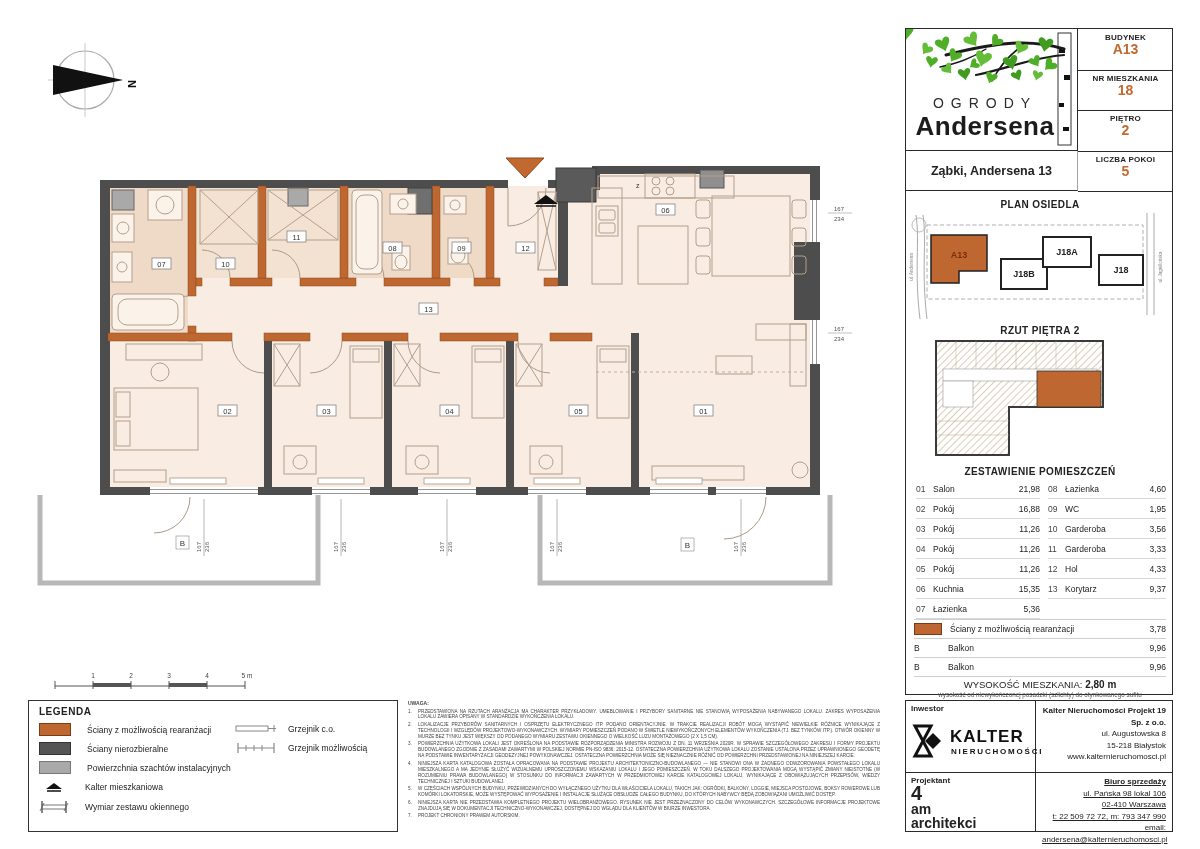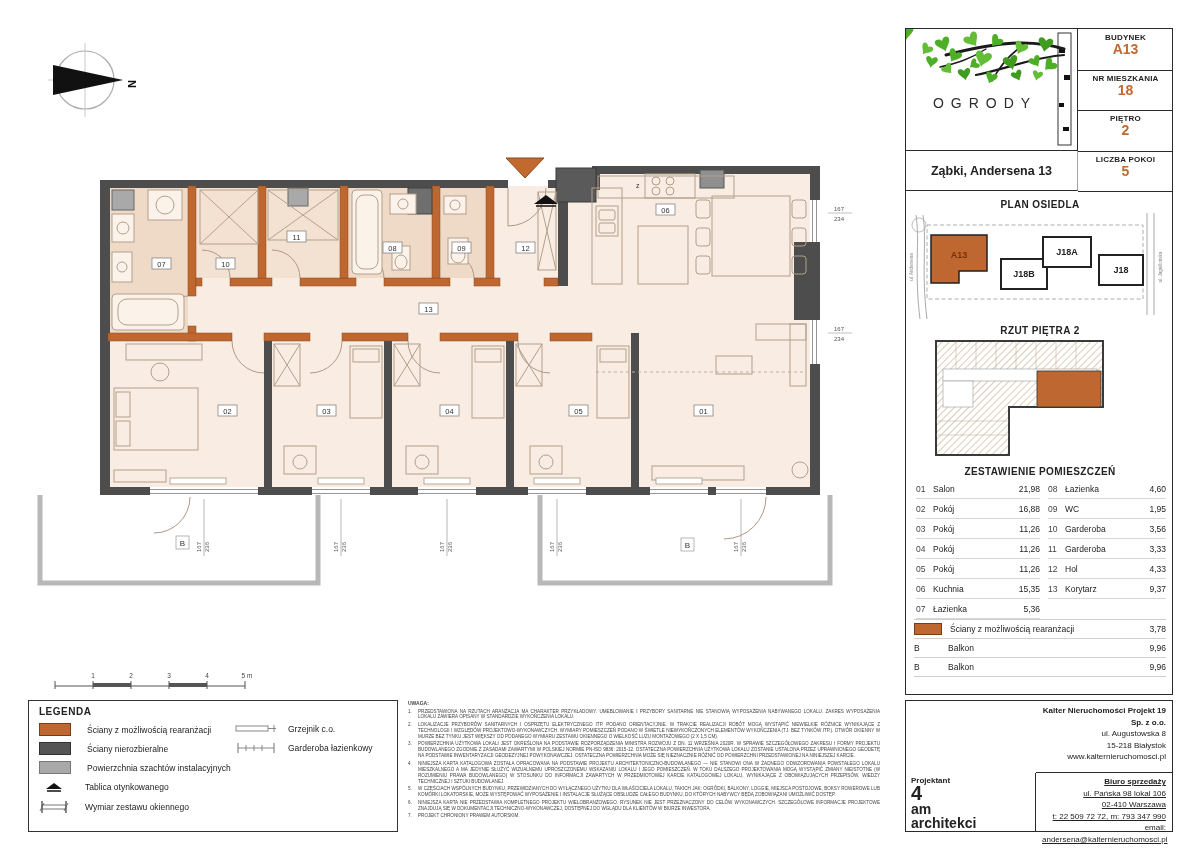--- a/index.html
+++ b/index.html
@@ -408,20 +408,21 @@
           <use href="#lf" transform="translate(58,42) rotate(-10) scale(0.85)" fill="#3f9c1e"></use>
           <use href="#lf" transform="translate(86,46) rotate(20) scale(0.8)"></use>
           <use href="#lf" transform="translate(40,38) rotate(-40) scale(0.75)" fill="#63bd37"></use>
           <use href="#lf" transform="translate(22,18) rotate(35) scale(0.8)" fill="#63bd37"></use>
           <use href="#lf" transform="translate(70,34) rotate(55) scale(0.7)"></use>
           <use href="#lf" transform="translate(110,44) rotate(-25) scale(0.75)" fill="#3f9c1e"></use>
           <use href="#lf" transform="translate(132,44) rotate(15) scale(0.7)" fill="#63bd37"></use>
         </g>
       </svg>
       <div class="abs logo-line1">OGRODY</div>
+      <div class="abs logo-line2">Andersena</div>
     </div>
 
     <div class="abs addr-cell">Ząbki, Andersena 13</div>
 
     <div class="abs hdr-col">
       <div class="hdr-cell" style="top:0;">
         <div class="hdr-label">BUDYNEK</div>
         <div class="hdr-value">A13</div>
       </div>
       <div class="hdr-cell" style="top:40.5px;">
@@ -568,20 +569,24 @@
         <span class="ex-name">Balkon</span>
         <span class="ex-v">9,96</span>
       </div>
       <div class="ex-row" style="border-bottom:1px solid #cfcfcf;">
         <span class="ex-b">B</span>
         <span class="ex-name">Balkon</span>
         <span class="ex-v">9,96</span>
       </div>
     </div>
 
+    <div class="abs hgt" style="top:650px;">
+      <div class="hgt-l1"><span>WYSOKOŚĆ MIESZKANIA:</span> <b>2,80 m</b></div>
+      <div class="hgt-l2">wysokość od niewykończonej posadzki (szlichty) do otynkowanego sufitu</div>
+    </div>
   </div>
 
   <svg class="abs" style="left:40px;top:668px;" width="260" height="26" viewBox="0 0 260 26">
     <line x1="15" y1="18" x2="205" y2="18" stroke="#555" stroke-width="1"></line>
     <g stroke="#555" stroke-width="1">
       <line x1="15" y1="13" x2="15" y2="21"></line>
         <line x1="53" y1="13" x2="53" y2="21"></line>
       <line x1="91" y1="13" x2="91" y2="21"></line>
         <line x1="129" y1="13" x2="129" y2="21"></line>
       <line x1="167" y1="13" x2="167" y2="21"></line>
@@ -610,21 +615,21 @@
     </div>
     <div class="lg-item" style="left:10px;top:60px;">
       <span class="lg-sw sw-gy"></span>
       <span>Powierzchnia szachtów instalacyjnych</span>
     </div>
     <div class="lg-item" style="left:10px;top:79px;">
       <svg width="30" height="14" style="margin-right:16px;flex:none;">
         <polygon points="7,9 15,3 23,9" fill="#111"></polygon>
         <line x1="8" y1="11" x2="22" y2="11" stroke="#111" stroke-width="1.5"></line>
       </svg>
-      <span>Tablica otynkowanego</span>
+      <span>Kalter mieszkaniowa</span>
     </div>
     <div class="lg-item" style="left:10px;top:98px;justify-content:space-between;">
       <svg width="30" height="16" style="margin-right:16px;flex:none;">
         <line x1="3" y1="6" x2="27" y2="6" stroke="#777" stroke-width="1"></line>
         <line x1="3" y1="10" x2="27" y2="10" stroke="#777" stroke-width="1"></line>
         <line x1="3" y1="2" x2="3" y2="14" stroke="#555" stroke-width="1.4"></line>
         <line x1="27" y1="2" x2="27" y2="14" stroke="#555" stroke-width="1.4"></line>
         <line x1="1" y1="12" x2="5" y2="4" stroke="#555" stroke-width="0.8"></line>
         <line x1="25" y1="12" x2="29" y2="4" stroke="#555" stroke-width="0.8"></line>
       </svg>
@@ -640,21 +645,21 @@
     </div>
     <div class="lg-item" style="left:205px;top:41px;">
       <svg width="44" height="12" style="margin-right:10px;flex:none;">
         <line x1="4" y1="6" x2="40" y2="6" stroke="#888" stroke-width="1.2"></line>
         <line x1="4" y1="1" x2="4" y2="11" stroke="#888" stroke-width="1.2"></line>
         <line x1="40" y1="1" x2="40" y2="11" stroke="#888" stroke-width="1.2"></line>
         <line x1="12" y1="3" x2="12" y2="9" stroke="#888" stroke-width="1"></line>
         <line x1="20" y1="3" x2="20" y2="9" stroke="#888" stroke-width="1"></line>
         <line x1="28" y1="3" x2="28" y2="9" stroke="#888" stroke-width="1"></line>
       </svg>
-      <span>Garderoba łazienkowy</span>
+      <span>Grzejnik możliwością</span>
     </div>
   </div>
 
   <div class="abs notes">
     <div class="note-title">UWAGA:</div>
     <div class="note-item">
         <span class="note-n">1.</span>
         <span class="note-t">PRZEDSTAWIONA NA RZUTACH ARANŻACJA MA CHARAKTER PRZYKŁADOWY. UMEBLOWANIE I PRZYBORY SANITARNE NIE STANOWIĄ WYPOSAŻENIA NABYWANEGO LOKALU. ZAKRES WYPOSAŻENIA LOKALU ZAWIERA OPISANY W STANDARDZIE WYKOŃCZENIA LOKALU.</span>
       </div>
     <div class="note-item">
@@ -677,20 +682,29 @@
         <span class="note-n">6.</span>
         <span class="note-t">NINIEJSZA KARTA NIE PRZEDSTAWIA KOMPLETNEGO PROJEKTU WIELOBRANŻOWEGO. RYSUNEK NIE JEST PRZEZNACZONY DO CELÓW WYKONAWCZYCH. SZCZEGÓŁOWE INFORMACJE PROJEKTOWE ZNAJDUJĄ SIĘ W DOKUMENTACJI TECHNICZNO-WYKONAWCZEJ, DOSTĘPNEJ DO WGLĄDU DLA KLIENTÓW W BIURZE INWESTORA.</span>
       </div>
     <div class="note-item">
         <span class="note-n">7.</span>
         <span class="note-t">PROJEKT CHRONIONY PRAWEM AUTORSKIM.</span>
       </div>
   </div>
 
   <div class="abs foot-right">
+    <div class="fr-cell" style="left:0;top:0;width:130px;height:72px;border-right:1px solid #2a2a2a;border-bottom:1px solid #2a2a2a;padding:3px 5px;">
+      <div class="fr-label">Inwestor</div>
+      <svg width="34" height="36" style="position:absolute;left:6px;top:22px;">
+        <polygon points="3,3 19,3 11,18 19,33 3,33 11,18" fill="none" stroke="#111" stroke-width="3"></polygon>
+        <polygon points="21,10 29,18 21,26 13,18" fill="#111"></polygon>
+      </svg>
+      <div style="position:absolute;left:44px;top:26px;" class="kalter-word">KALTER</div>
+      <div style="position:absolute;left:45px;top:46px;" class="kalter-sub">NIERUCHOMOŚCI</div>
+    </div>
     <div class="fr-cell fr-text" style="left:130px;top:0;width:136px;height:72px;border-bottom:1px solid #2a2a2a;padding:4px 6px;">
       <div style="font-weight:bold;">Kalter Nieruchomości Projekt 19 Sp. z o.o.</div>
       <div>ul. Augustowska 8</div>
       <div>15-218 Białystok</div>
       <div>www.kalternieruchomosci.pl</div>
     </div>
     <div class="fr-cell" style="left:0;top:72px;width:130px;height:58px;border-right:1px solid #2a2a2a;padding:3px 5px;">
       <div class="fr-label">Projektant</div>
       <div class="am4-1">4</div>
       <div class="am4-2">am</div>

